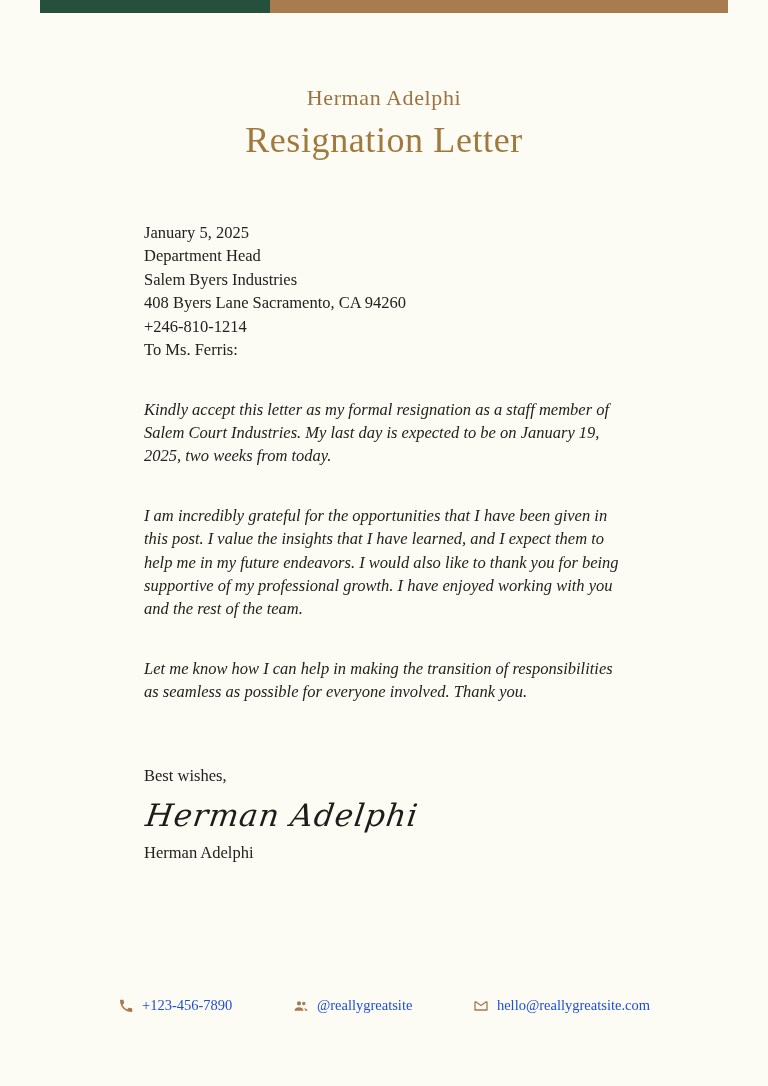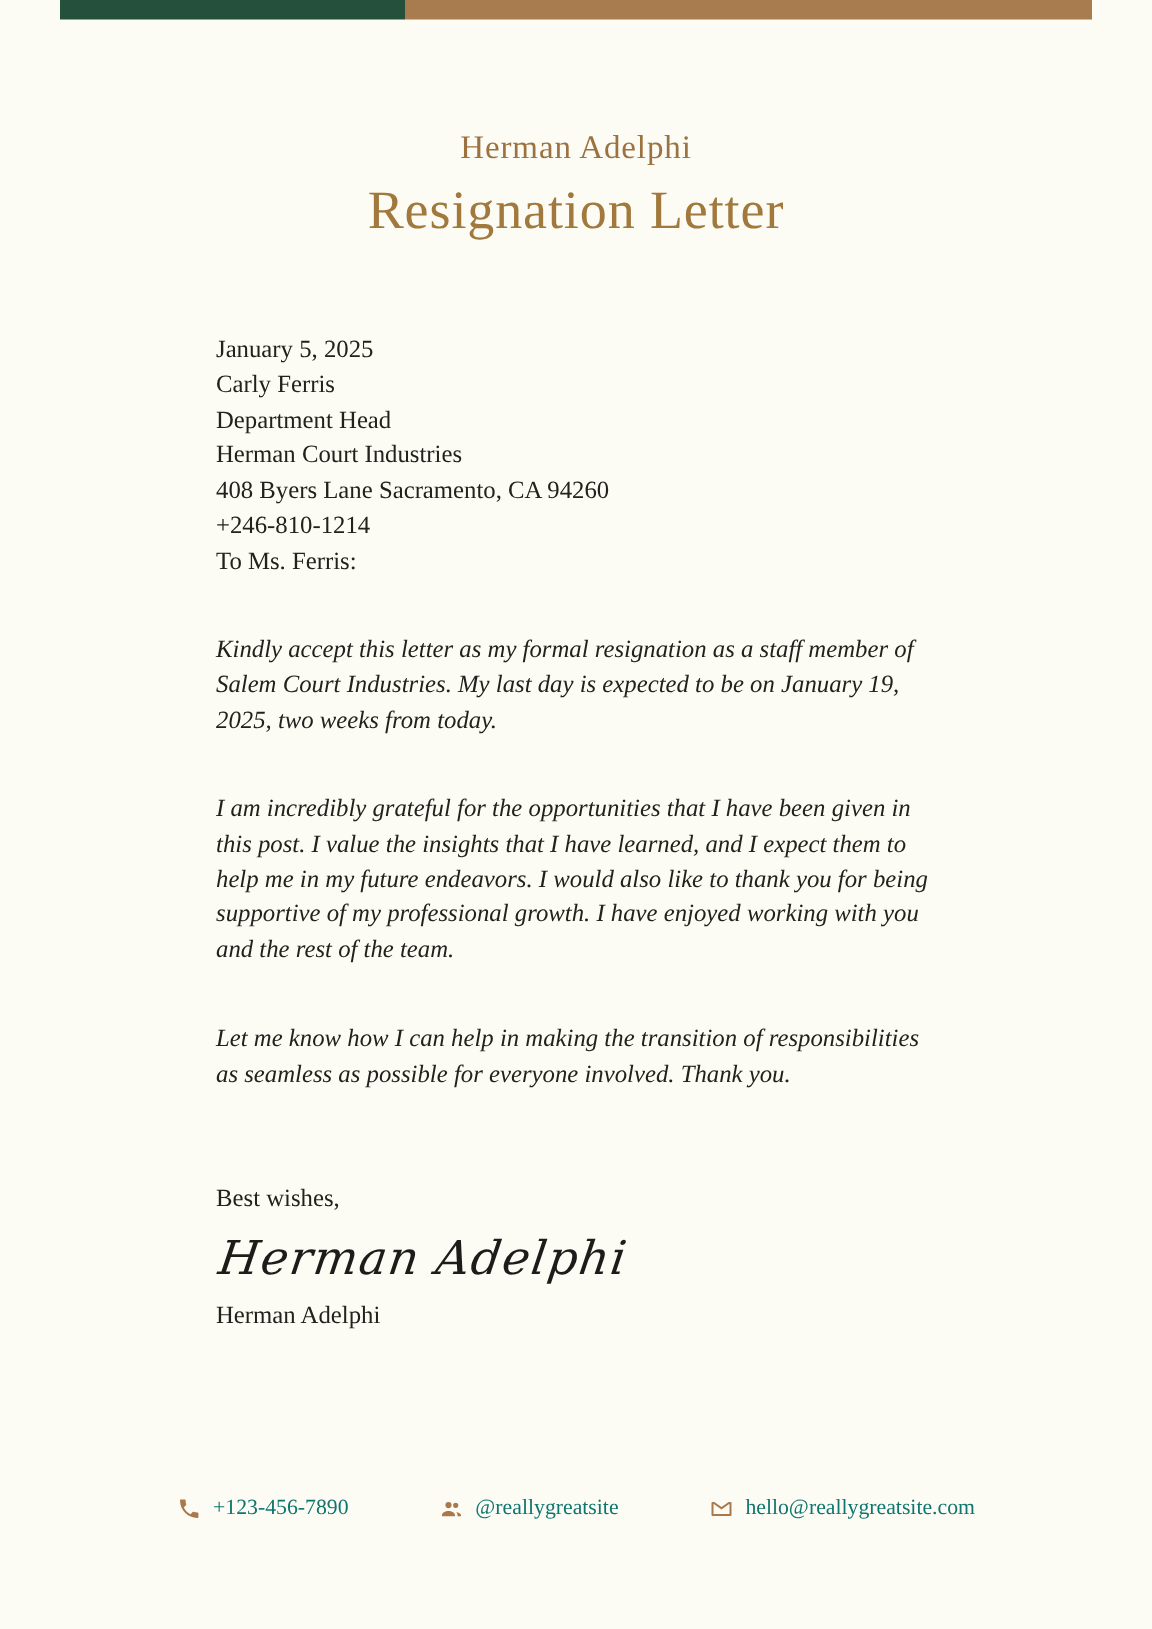--- a/index.html
+++ b/index.html
@@ -56,21 +56,21 @@
 
   .footer {
     position:absolute;
     left:78px; right:78px;
     bottom:72px;
     display:flex;
     justify-content:space-between;
     align-items:center;
     font-family:"Liberation Serif", serif;
     font-size:14.5px;
-    color:#0f766e;
+    color:#1d4ed8;
     gap:36px;
   }
   .footer-item { display:flex; align-items:center; gap:8px; }
   .footer-icon { width:16px; height:16px; display:inline-block; }
   .footer-icon svg { width:16px; height:16px; fill:#a9794c; display:block; }
 </style>
 </head>
 <body>
 
 <div class="page">
@@ -82,23 +82,22 @@
 
   <div class="header">
     <div class="author-name">Herman Adelphi</div>
     <div class="doc-title">Resignation Letter</div>
   </div>
 
   <div class="content">
 
     <div class="recipient-block">
       <div>January 5, 2025</div>
-      <div>Carly Ferris</div>
       <div>Department Head</div>
-      <div>Herman Court Industries</div>
+      <div>Salem Byers Industries</div>
       <div>408 Byers Lane Sacramento, CA 94260</div>
       <div>+246-810-1214</div>
     </div>
 
     <div class="salutation">To Ms. Ferris:</div>
 
     <p class="paragraph">Kindly accept this letter as my formal resignation as a staff member of Salem Court Industries. My last day is expected to be on January 19, 2025, two weeks from today.</p>
     <p class="paragraph">I am incredibly grateful for the opportunities that I have been given in this post. I value the insights that I have learned, and I expect them to help me in my future endeavors. I would also like to thank you for being supportive of my professional growth. I have enjoyed working with you and the rest of the team.</p>
     <p class="paragraph">Let me know how I can help in making the transition of responsibilities as seamless as possible for everyone involved.  Thank you.</p>
 

